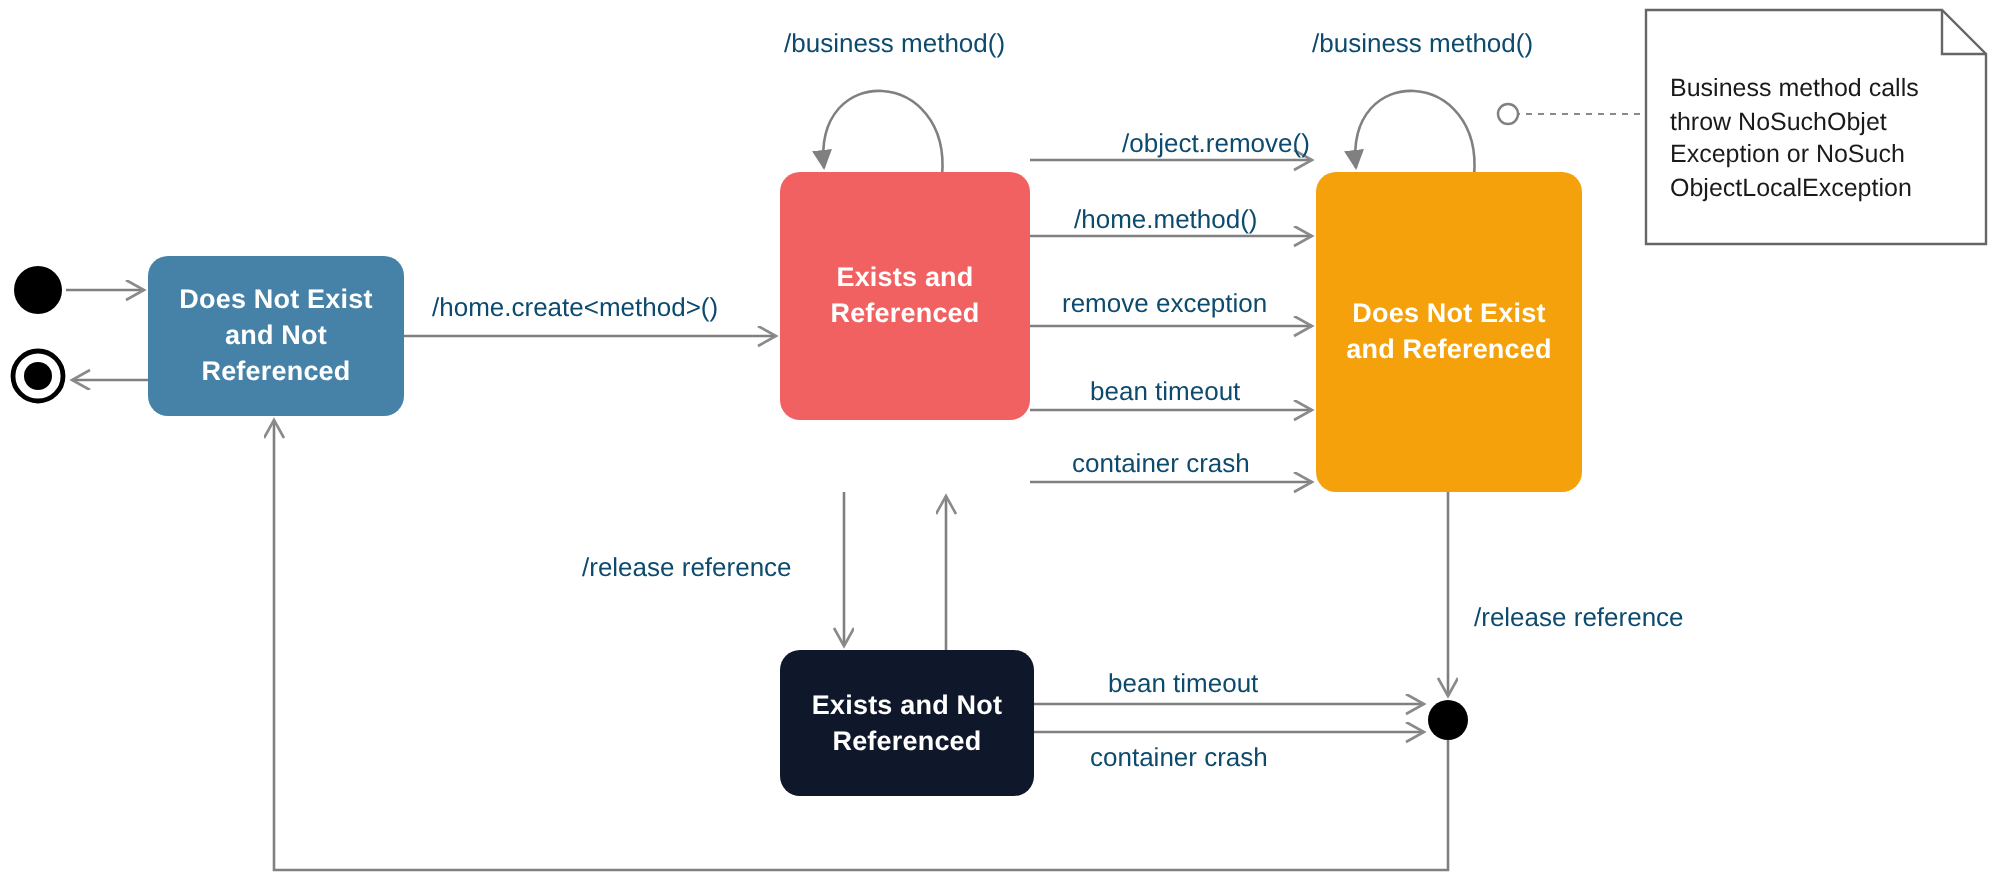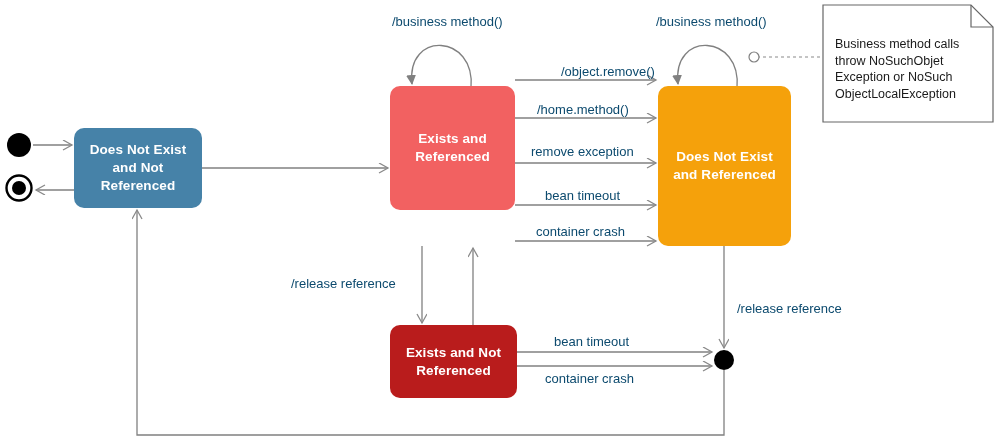--- a/index.html
+++ b/index.html
@@ -120,25 +120,26 @@
   <div class="state-box" style="left:390px; top:86px; width:125px; height:124px; background:#F26161;">
     <span style="white-space:pre-line;">Exists and
 Referenced</span>
   </div>
 
   <div class="state-box" style="left:658px; top:86px; width:133px; height:160px; background:#F5A10B;">
     <span style="white-space:pre-line;">Does Not Exist
 and Referenced</span>
   </div>
 
-  <div class="state-box" style="left:390px; top:325px; width:127px; height:73px; background:#b91c1c;">
+  <div class="state-box" style="left:390px; top:325px; width:127px; height:73px; background:#0f172a;">
     <span style="white-space:pre-line;">Exists and Not
 Referenced</span>
   </div>
 
+  <div class="edge-label" style="left:216px; top:146px;">/home.create&lt;method&gt;()</div>
   <div class="edge-label" style="left:392px; top:14px;">/business method()</div>
   <div class="edge-label" style="left:656px; top:14px;">/business method()</div>
   <div class="edge-label" style="left:533px; top:64px;margin-left:28px;">/object.remove()</div>
   <div class="edge-label" style="left:537px; top:102px;">/home.method()</div>
   <div class="edge-label" style="left:531px; top:144px;">remove exception</div>
   <div class="edge-label" style="left:545px; top:188px;">bean timeout</div>
   <div class="edge-label" style="left:536px; top:224px;">container crash</div>
   <div class="edge-label" style="left:291px; top:276px;">/release reference</div>
   <div class="edge-label" style="left:737px; top:301px;">/release reference</div>
   <div class="edge-label" style="left:554px; top:334px;">bean timeout</div>

